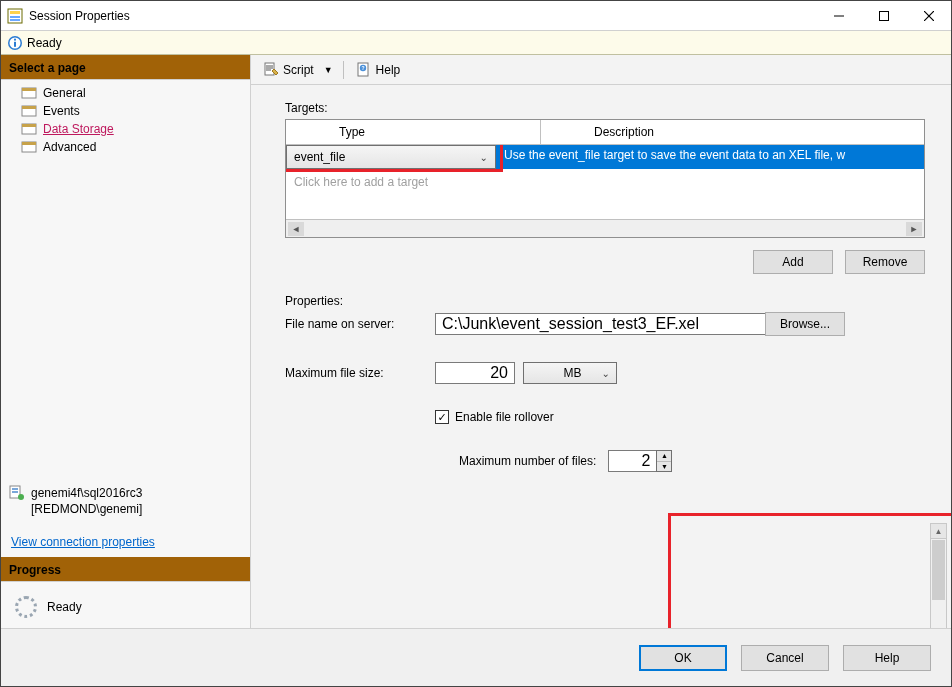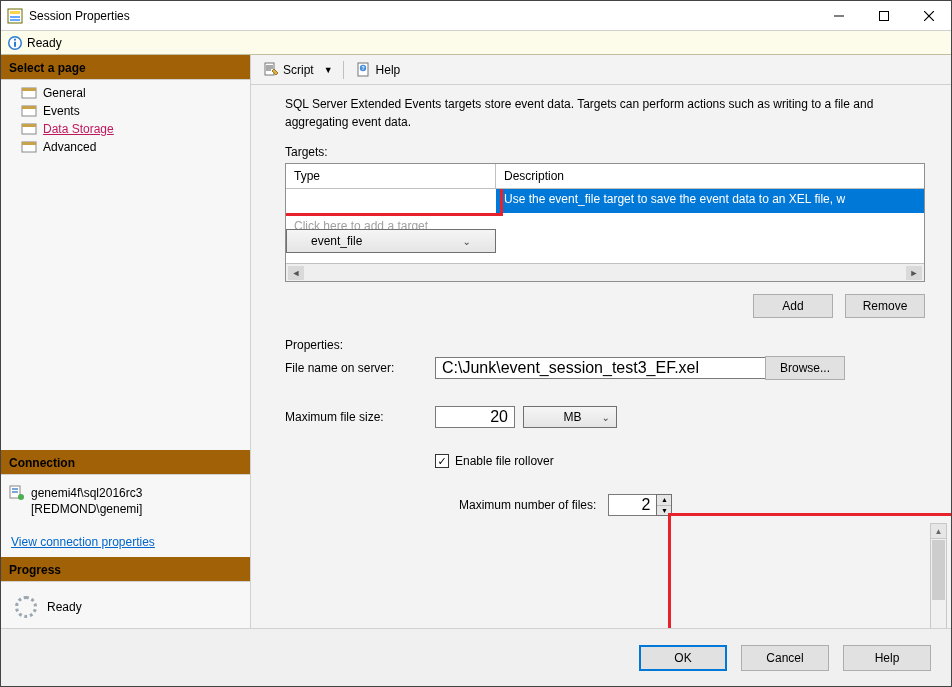--- a/index.html
+++ b/index.html
@@ -122,20 +122,21 @@
   }
   .targets-head {
     display: flex;
     background: #fff;
     border-bottom: 1px solid #c0c0c0;
   }
   .th {
     padding: 5px 8px;
     border-right: 1px solid #c0c0c0;
     font-weight: 400;
+    margin-left: 45px;
   }
   .th.type { width: 210px; }
   .th.desc-col { flex: 1; border-right: none; }
   .targets-body { background: #fff; height: 74px; overflow: hidden; }
   .targets-row { display: flex; align-items: stretch; height: 24px; }
   .targets-row .cell-type {
     width: 210px; position: relative; padding: 0;
   }
   .targets-row .cell-desc {
     flex: 1;
@@ -143,23 +144,22 @@
     white-space: nowrap;
     overflow: hidden;
   }
   .targets-row.selected .cell-desc {
     background: #0078d7; color: #fff;
   }
   .combo-look {
     height: 100%;
     border: 1px solid #707070;
     background: linear-gradient(#f5f5f5,#e5e5e5);
-    display: flex; align-items: center; padding: 0 24px;
+    display: flex; align-items: center; padding: 0 7px;
     justify-content: space-between;
-    margin-top: 40px;
   }
   .combo-look .chev { font-size: 10px; color: #444; }
   .placeholder { color: #a0a0a0; padding: 6px 8px; }
   .targets-scroll {
     height: 18px; background: #efefef; border-top: 1px solid #c0c0c0;
     display: flex; align-items: center; justify-content: space-between;
     padding: 0 2px;
   }
   .scroll-btn { width: 16px; height: 14px; background: #d9d9d9; display:flex; align-items:center; justify-content:center; font-size:9px; color:#555;}
 
@@ -306,21 +306,20 @@
       <div class="page-item">
         <svg class="pg-icon" viewBox="0 0 16 14">
             <rect x="1" y="2" width="14" height="10" fill="#fff" stroke="#888"></rect>
             <rect x="1" y="2" width="14" height="3" fill="#c7a24a"></rect>
           </svg>
         <span>Advanced</span>
       </div>
     </div>
     <div class="left-spacer"></div>
 
-    <div class="section-head">Connection</div>
     <div class="conn-block">
       <div class="conn-row">
         <svg width="16" height="16" viewBox="0 0 16 16">
           <rect x="1" y="1" width="10" height="12" fill="#fff" stroke="#888"></rect>
           <rect x="3" y="3" width="6" height="2" fill="#7aa7d9"></rect>
           <rect x="3" y="6" width="6" height="2" fill="#7aa7d9"></rect>
           <circle cx="12" cy="12" r="3" fill="#4caf50"></circle>
         </svg>
         <div class="conn-text">
           <div>genemi4f\sql2016rc3</div>
@@ -355,21 +354,20 @@
         <svg width="16" height="16" viewBox="0 0 16 16">
             <rect x="2" y="1" width="10" height="13" fill="#fff" stroke="#777"></rect>
             <circle cx="7" cy="6" r="3.2" fill="#4a90d9"></circle>
             <text x="7" y="8" text-anchor="middle" font-size="5" fill="#fff" font-weight="bold">?</text>
           </svg>
         <span>Help</span>
       </div>
     </div>
 
     <div class="content">
-      <div class="desc">SQL Server Extended Events targets store event data. Targets can perform actions such as writing to a file and aggregating event data.</div>
 
       <div class="label">Targets:</div>
       <div class="targets-table">
         <div class="targets-head">
           <div class="th type">Type</div>
           <div class="th desc-col">Description</div>
         </div>
         <div class="targets-body">
           <div class="targets-row selected">
             <div class="cell-type" style="position:relative;">

